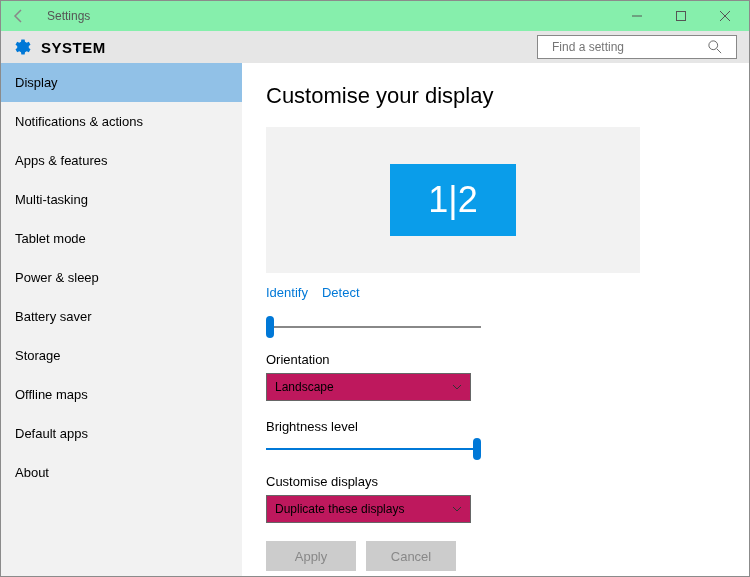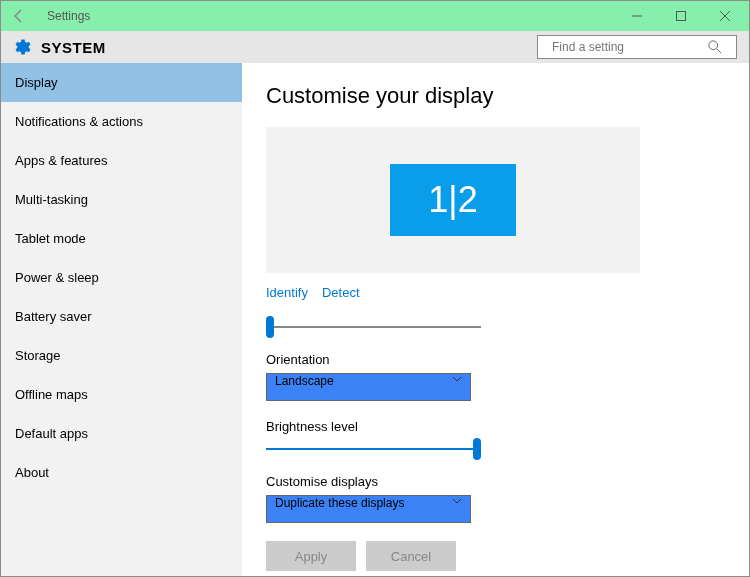--- a/index.html
+++ b/index.html
@@ -27,21 +27,21 @@
 .page-title { font-size: 22px; font-weight: 400; margin-bottom: 18px; }
 .display-preview { width: 374px; height: 146px; background: #f2f2f2; display: flex; align-items: center; justify-content: center; margin-bottom: 12px; }
 .monitor-box { width: 126px; height: 72px; background: #0a9dea; color: #fff; display: flex; align-items: center; justify-content: center; font-size: 36px; font-weight: 300; }
 .links-row { display: flex; gap: 14px; margin-bottom: 18px; }
 .link { color: #0078d7; font-size: 13px; cursor: pointer; }
 .label { font-size: 13px; margin-bottom: 6px; }
 .slider-row { width: 215px; position: relative; height: 18px; margin-bottom: 16px; }
 .slider-track { position: absolute; top: 8px; left: 0; right: 0; height: 2px; background: #888; }
 .slider-track.filled { background: #0078d7; }
 .slider-thumb { position: absolute; top: 2px; width: 8px; height: 22px; background: #0078d7; border-radius: 4px; margin-top:-4px; }
-.select-box { width: 205px; height: 28px; border: 1px solid #666; display: flex; justify-content: space-between; padding: 0 8px; margin-bottom: 18px; font-size: 12px; cursor: pointer; background: #3b82f6; }
+.select-box { width: 205px; height: 28px; border: 1px solid #666; display: flex; align-items: center; justify-content: space-between; padding: 0 8px; margin-bottom: 18px; font-size: 12px; cursor: pointer; background: #be185d; }
 .select-box svg { width: 10px; height: 10px; color: #333; }
 .button-row { display: flex; gap: 10px; margin-top: 6px; }
 .btn { width: 90px; height: 30px; background: #ccc; color: #888; border: none; font-size: 13px; cursor: pointer; }
 .section-gap { margin-bottom: 6px; }
 </style>
 </head>
 <body>
 
 <div class="titlebar">
   <div class="titlebar-left">

